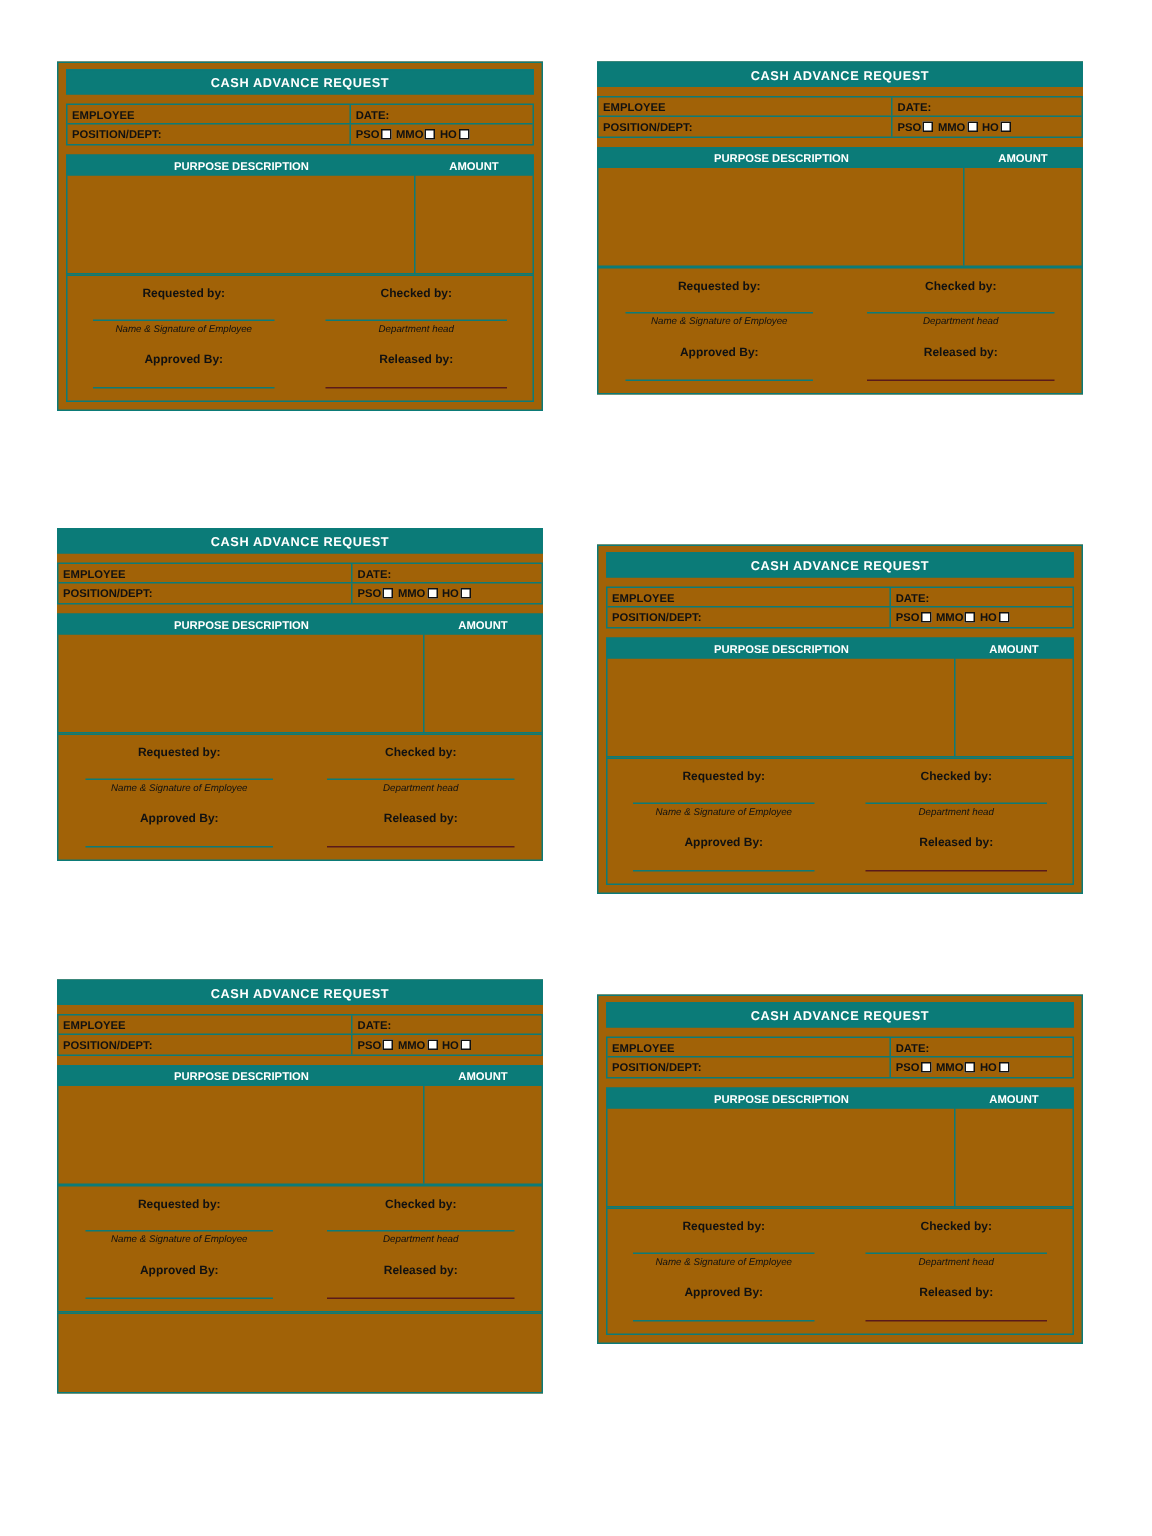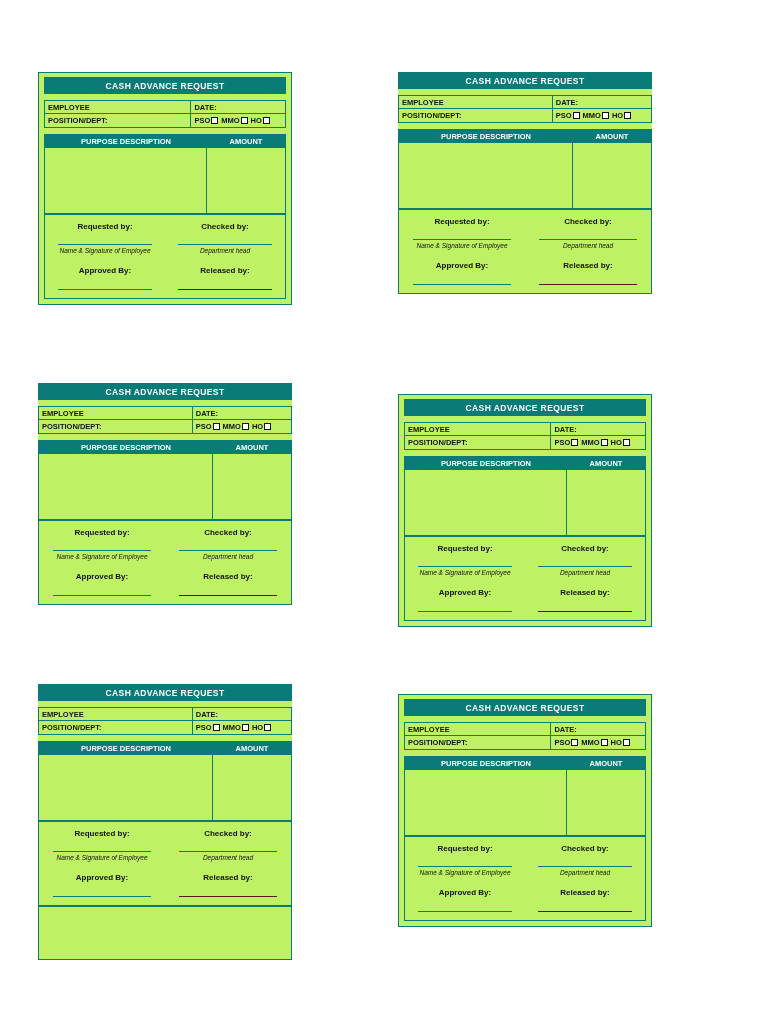--- a/index.html
+++ b/index.html
@@ -10,23 +10,22 @@
     font-family: "Liberation Sans", sans-serif;
   }
   #sheet {
     position: relative;
     width: 768px;
     height: 1024px;
     background: #ffffff;
   }
   .form {
     position: absolute;
-    width: 254px;
-    background: #bef264;
-    margin-top: 31px;
+    width: 324px;
+    background: #a16207;
   }
   
   .title-bar {
     height: 17px;
     background: #0b7b78;
     border: 1px solid #0b7b78;
     color: #ffffff;
     font-size: 8.5px;
     font-weight: bold;
     letter-spacing: 0.4px;

